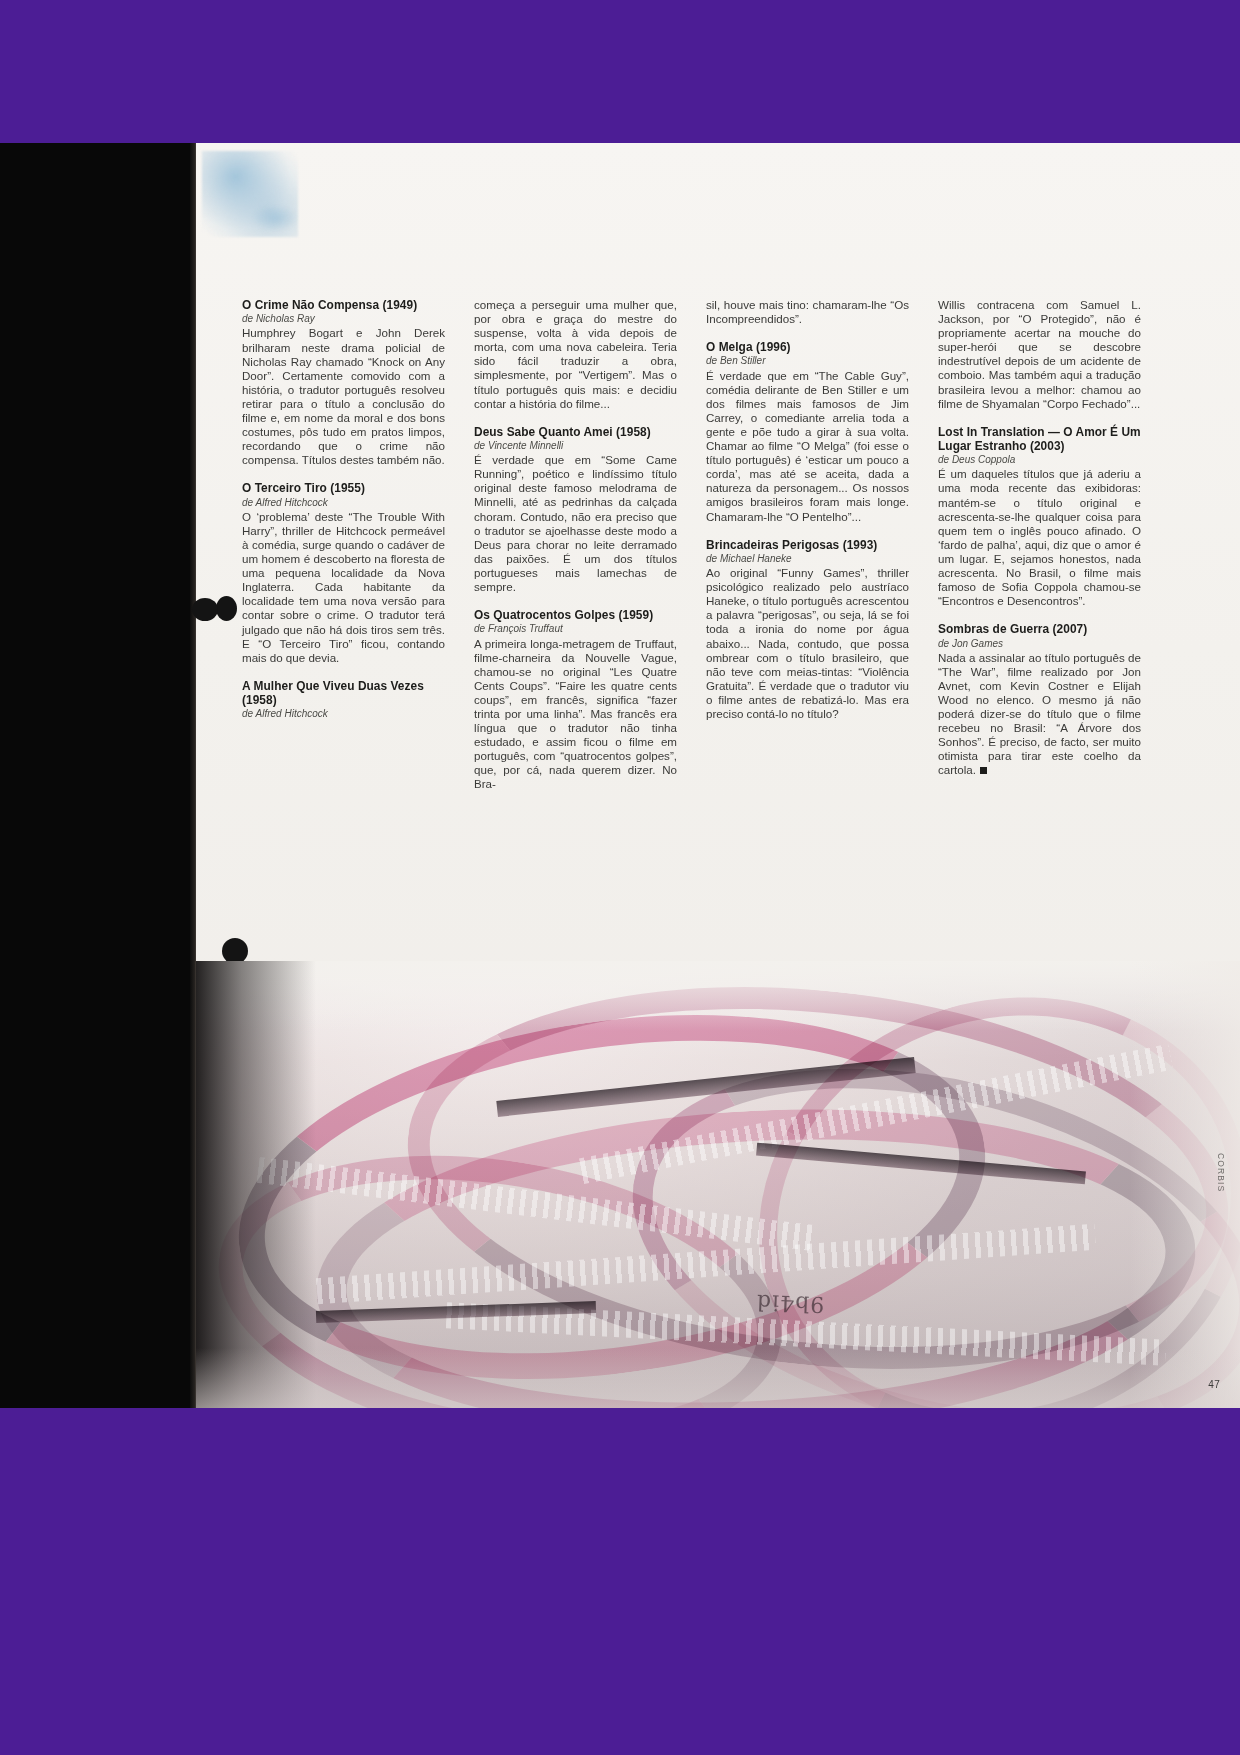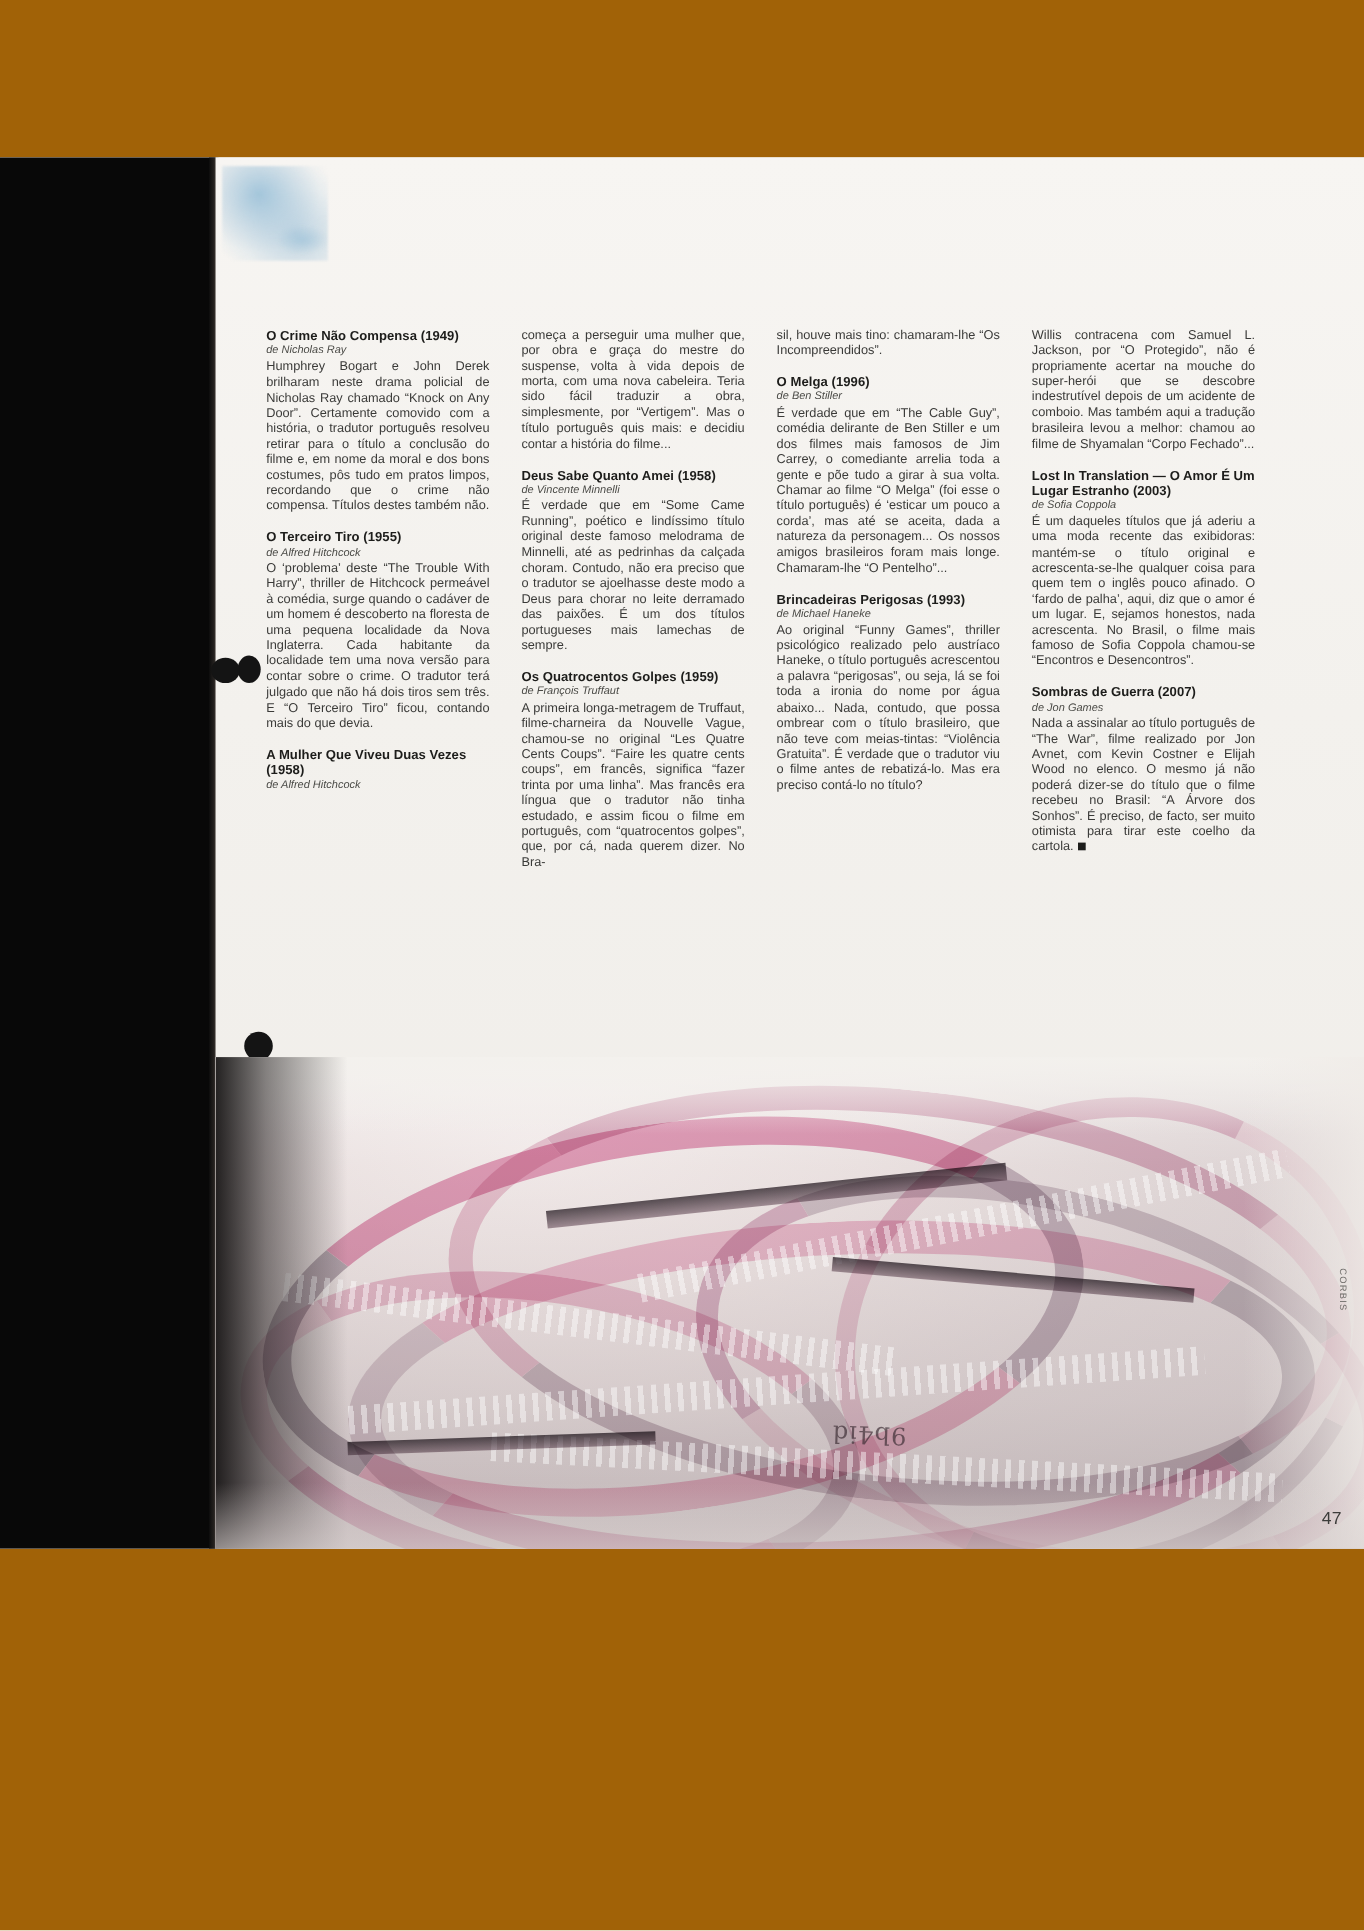--- a/index.html
+++ b/index.html
@@ -12,21 +12,21 @@
     height: 1755px;
     position: relative;
     overflow: hidden;
     font-family: "Liberation Sans", sans-serif;
   }
 
   
   #page {
     position: absolute;
     inset: 0;
-    background: #a16207;
+    background: #4c1d95;
   }
 
   
   .scan {
     position: absolute;
     left: 0;
     top: 143px;
     width: 1240px;
     height: 1265px;
     background: #f4f2ef;
@@ -238,21 +238,21 @@
     font-size: 8.5px;
     letter-spacing: 1.1px;
     color: #6f6d6a;
     writing-mode: vertical-rl;
     transform: none;
   }
   .folio {
     position: absolute;
     right: 20px;
     bottom: 18px;
-    font-size: 16px;
+    font-size: 10px;
     color: #3c3c3a;
     letter-spacing: .3px;
   }
 </style>
 </head>
 <body>
 
 <div id="page">
   <div class="scan">
 
@@ -318,21 +318,21 @@
             <p class="body">Ao original “Funny Games”, thriller psicológico realizado pelo austríaco Haneke, o título português acrescentou a palavra “perigosas”, ou seja, lá se foi toda a ironia do nome por água abaixo... Nada, contudo, que possa ombrear com o título brasileiro, que não teve com meias-tintas: “Violência Gratuita”. É verdade que o tradutor viu o filme antes de rebatizá-lo. Mas era preciso contá-lo no título?</p>
           </div>
         </div>
 
         <div class="col">
           <div class="entry">
             <p class="body">Willis contracena com Samuel L. Jackson, por “O Protegido”, não é propriamente acertar na mouche do super-herói que se descobre indestrutível depois de um acidente de comboio. Mas também aqui a tradução brasileira levou a melhor: chamou ao filme de Shyamalan “Corpo Fechado”...</p>
           </div>
           <div class="entry">
             <p class="title">Lost In Translation — O Amor É Um Lugar Estranho (2003)</p>
-            <p class="byline">de Sofia Coppola</p>
+            <p class="byline">de Deus Coppola</p>
             <p class="body">É um daqueles títulos que já aderiu a uma moda recente das exibidoras: mantém-se o título original e acrescenta-se-lhe qualquer coisa para quem tem o inglês pouco afinado. O ‘fardo de palha’, aqui, diz que o amor é um lugar. E, sejamos honestos, nada acrescenta. No Brasil, o filme mais famoso de Sofia Coppola chamou-se “Encontros e Desencontros”.</p>
           </div>
           <div class="entry">
             <p class="title">Sombras de Guerra (2007)</p>
             <p class="byline">de Jon Games</p>
             <p class="body"><span>Nada a assinalar ao título português de “The War”, filme realizado por Jon Avnet, com Kevin Costner e Elijah Wood no elenco. O mesmo já não poderá dizer-se do título que o filme recebeu no Brasil: “A Árvore dos Sonhos”. É preciso, de facto, ser muito otimista para tirar este coelho da cartola.</span><span class="endmark"></span></p>
           </div>
         </div>
 
       </div>

